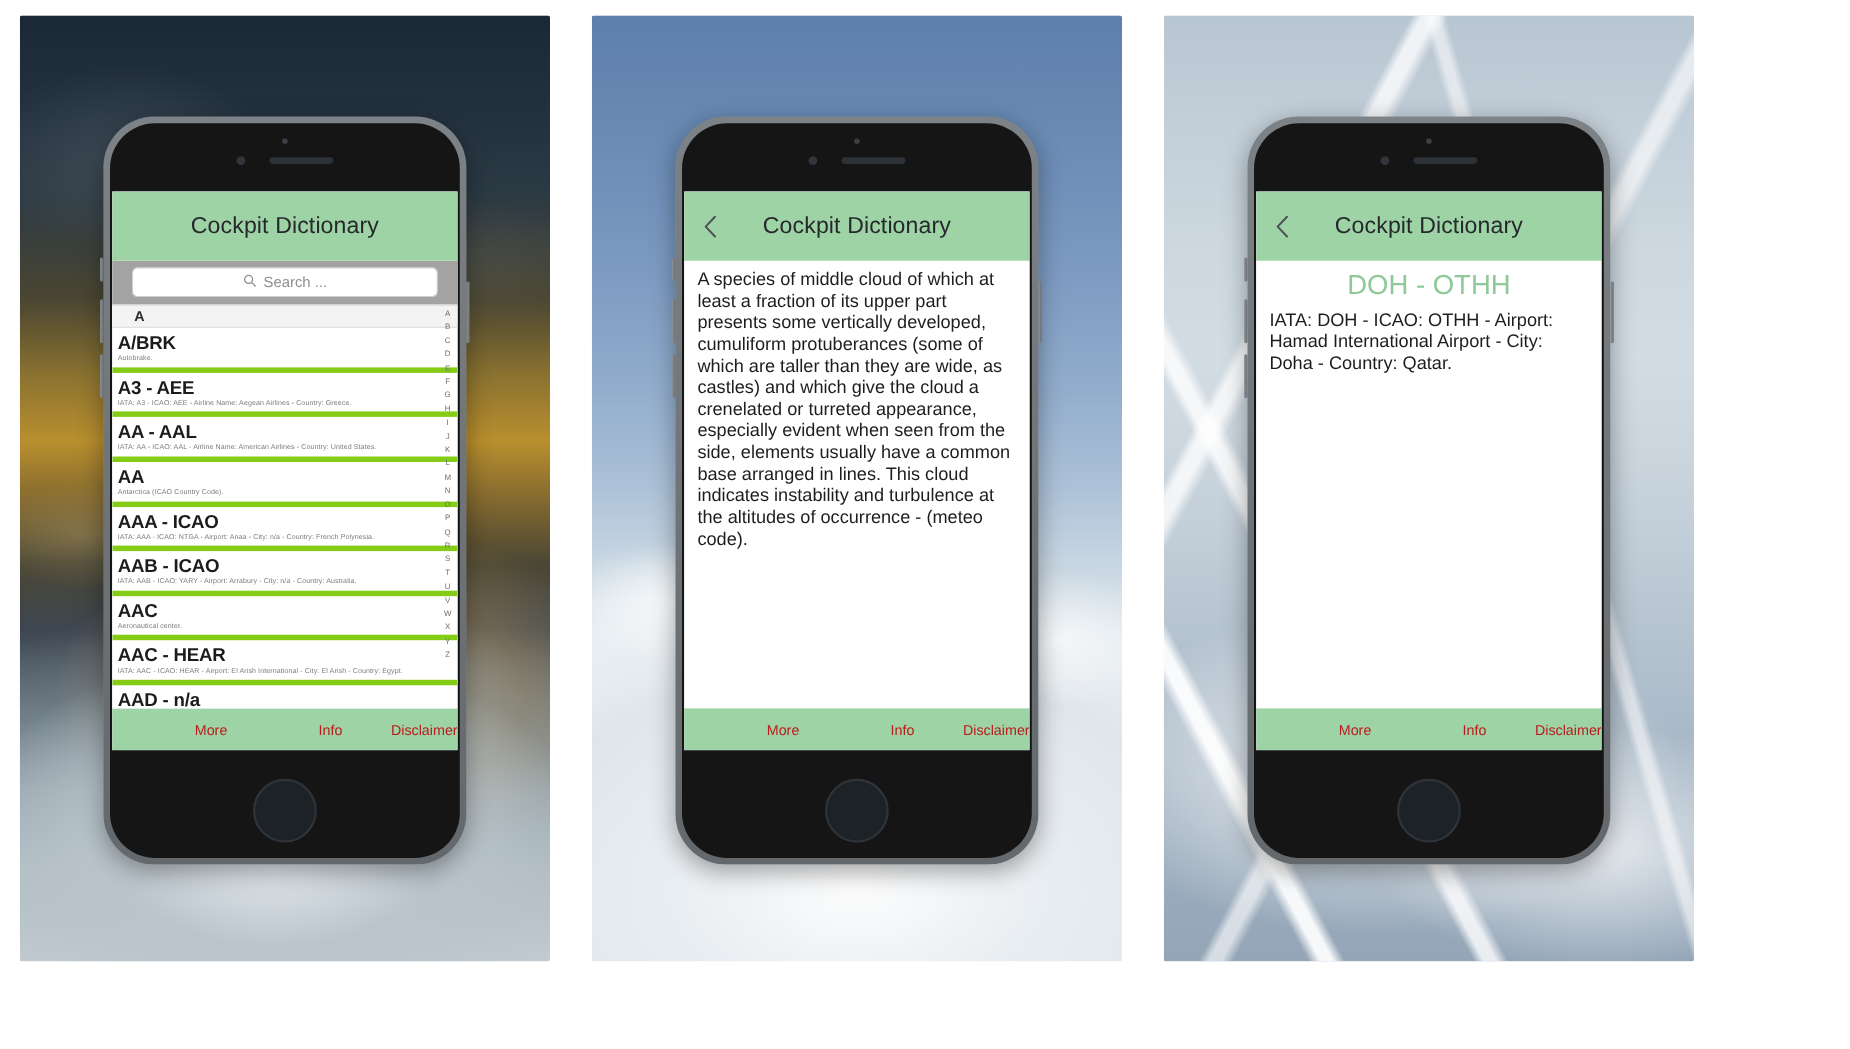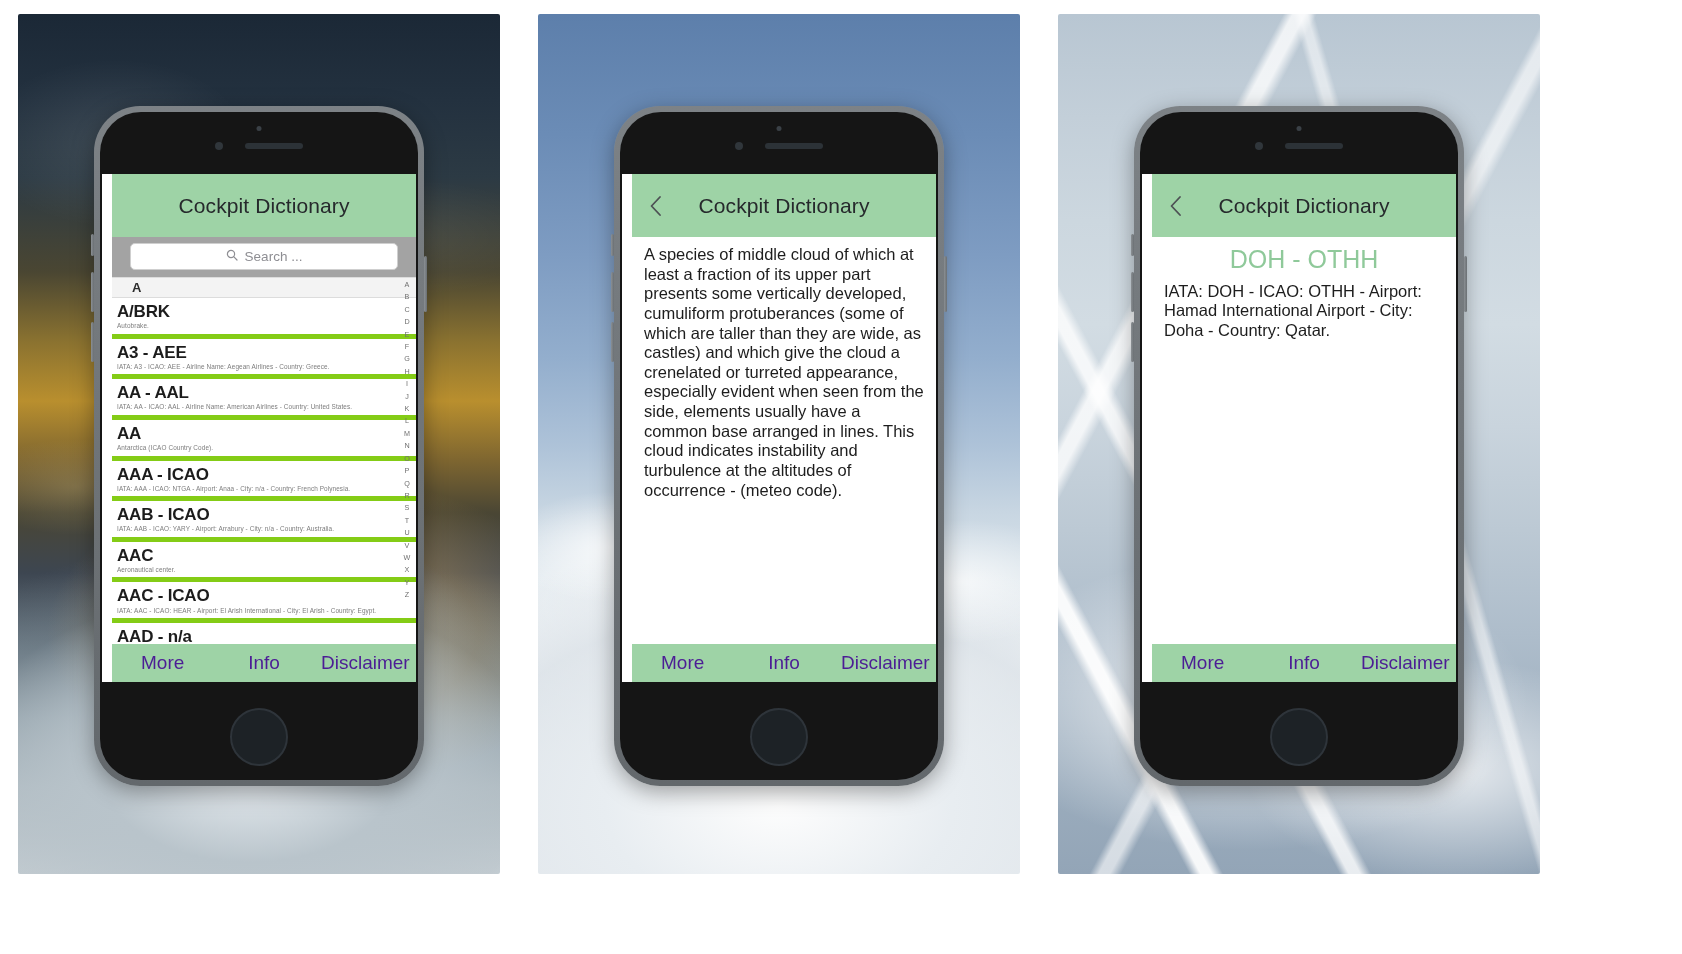--- a/index.html
+++ b/index.html
@@ -176,21 +176,20 @@
   
   .screen {
     position: absolute;
     left: 2px; right: 2px;
     top: 62px;
     height: 508px;
     background: #ffffff;
     display: flex;
     flex-direction: column;
     overflow: hidden;
-    padding-left: 10px;
   }
 
   .navbar {
     position: relative;
     flex: 0 0 auto;
     height: 63px;
     background: #9ed3a6;
     display: flex;
     align-items: center;
     justify-content: center;
@@ -314,23 +313,23 @@
   
   .tabbar {
     flex: 0 0 auto;
     height: 38px;
     background: #9ed3a6;
     display: flex;
     align-items: center;
   }
   .tab {
     flex: 1 1 0;
-    text-align: center;
-    font-size: 19px;
-    color: #4c1d95;
+    text-align: right;
+    font-size: 13px;
+    color: #b91c1c;
     cursor: pointer;
   }
 </style>
 </head>
 <body>
 
 <div class="stage">
 
   <div class="panel">
     <div class="bg bg-1"></div>
@@ -391,21 +390,21 @@
             </div>
             <div class="row">
               <div class="row-title">AAB - ICAO</div>
               <div class="row-sub">IATA: AAB - ICAO: YARY - Airport: Arrabury - City: n/a - Country: Australia.</div>
             </div>
             <div class="row">
               <div class="row-title">AAC</div>
               <div class="row-sub">Aeronautical center.</div>
             </div>
             <div class="row">
-              <div class="row-title">AAC - ICAO</div>
+              <div class="row-title">AAC - HEAR</div>
               <div class="row-sub">IATA: AAC - ICAO: HEAR - Airport: El Arish International - City: El Arish - Country: Egypt.</div>
             </div>
             <div class="row">
               <div class="row-title">AAD - n/a</div>
 
             </div>
 
             <div class="index-bar">
               <span class="index-letter">A</span>
               <span class="index-letter">B</span>

